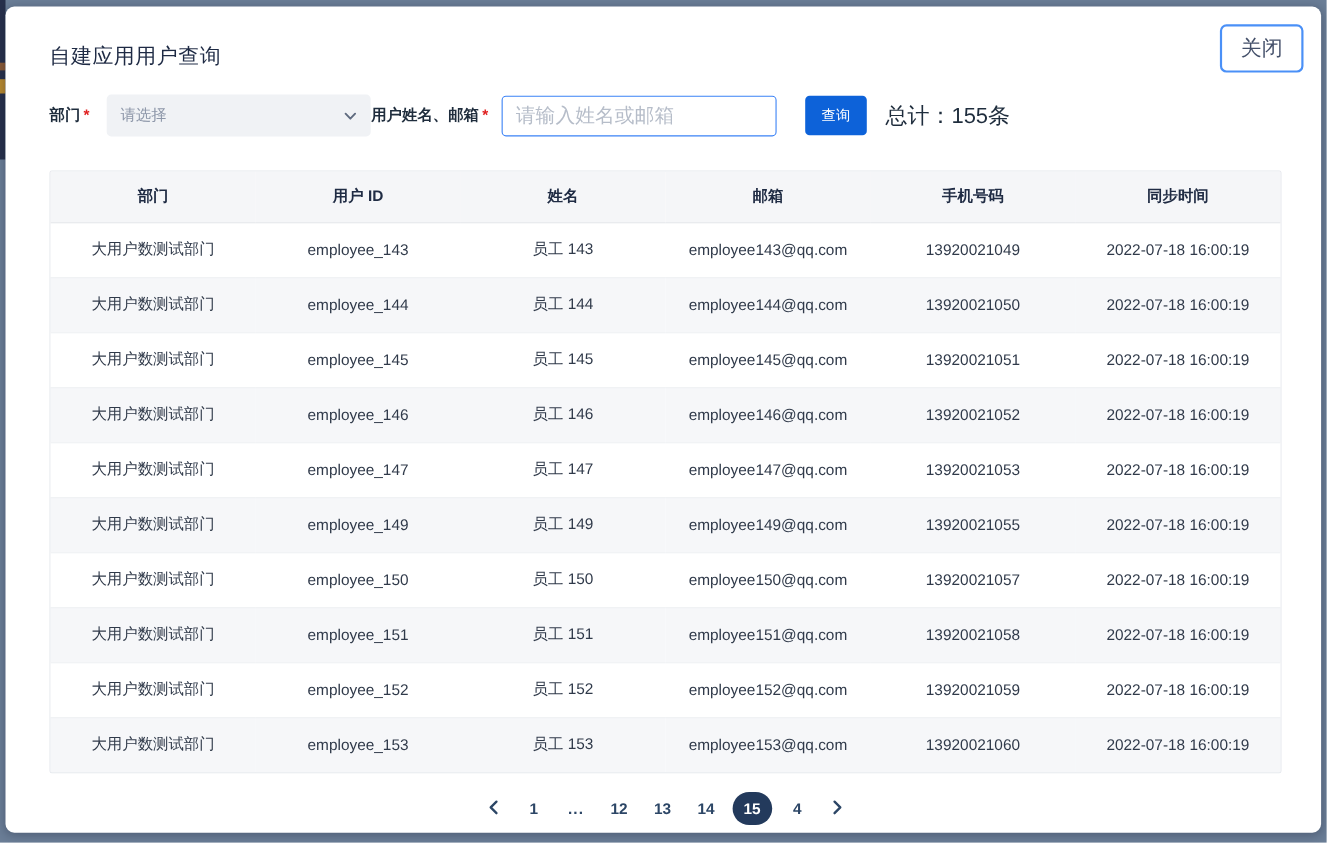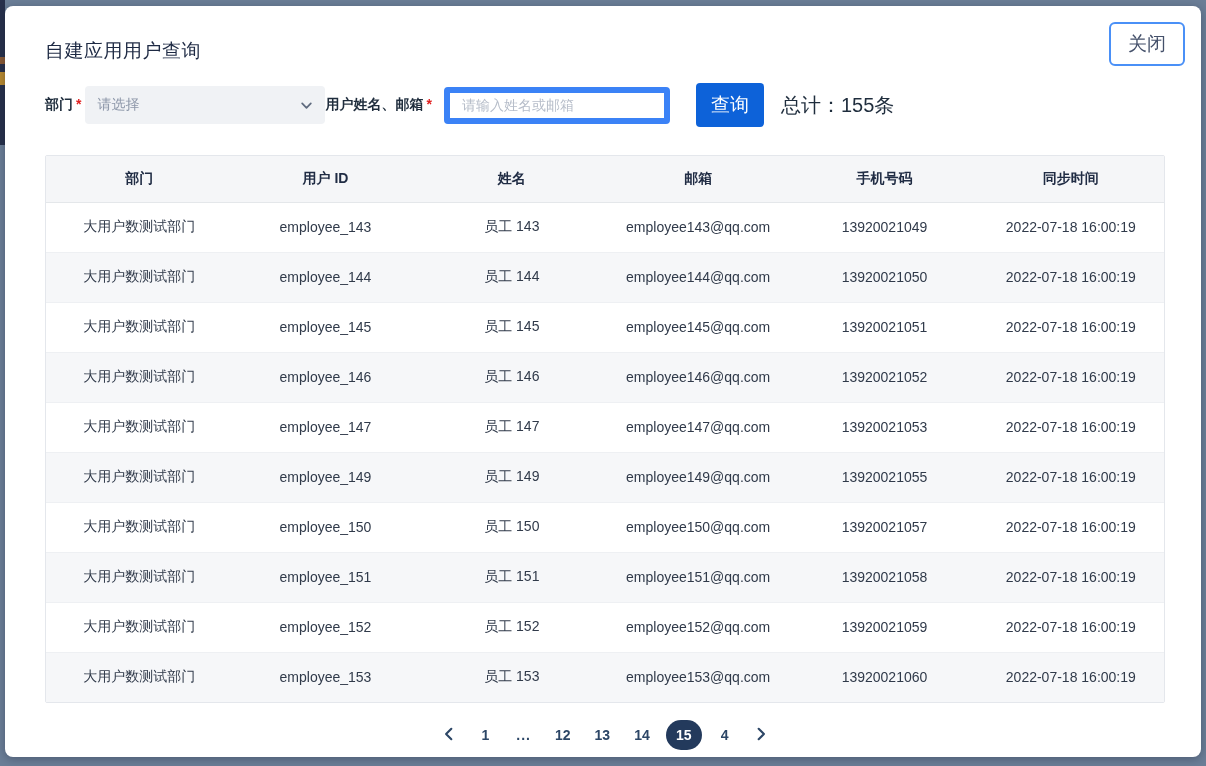--- a/index.html
+++ b/index.html
@@ -36,36 +36,36 @@
     background:#fff;border:2px solid var(--close-border);border-radius:6px;
     color:#44506a;font-size:19px;padding:7px 17px;cursor:pointer;
     font-family:inherit;
   }
 
   
   .filter-row{display:flex;align-items:center;margin-top:22px;height:38px;}
   .f-label{font-size:14px;font-weight:bold;color:var(--ink);white-space:nowrap;}
   .req{color:var(--asterisk);margin-left:3px;font-weight:bold;}
   .select{
-    margin-left:4px;width:240px;height:38px;background:#f0f2f5;border-radius:4px;
+    margin-left:16px;width:240px;height:38px;background:#f0f2f5;border-radius:4px;
     display:flex;align-items:center;justify-content:space-between;
     padding:0 12px;cursor:pointer;gap:21px;
   }
   .select .ph{font-size:14px;color:#8d97a9;}
   .select svg{display:block;}
   .f-label.second{}
   .text-input{
-    margin-left:12px;width:226px;height:37px;border:6px solid #3b82f6;border-radius:4px;
-    padding:0 12px;font-size:14px;color:#303a4a;background:#fff;outline:none;
+    margin-left:12px;width:250px;height:37px;border:1px solid #3b82f6;border-radius:4px;
+    padding:0 12px;font-size:18px;color:#303a4a;background:#fff;outline:none;
     font-family:inherit;
   }
   .text-input::placeholder{color:#b6bdc9;}
   .search-btn{
     margin-left:26px;background:var(--accent);color:#fff;border:none;border-radius:4px;
-    font-size:19px;padding:9px 15px;cursor:pointer;font-family:inherit;
+    font-size:13px;padding:9px 15px;cursor:pointer;font-family:inherit;
   }
   .total{margin-left:17px;font-size:20px;color:var(--ink);}
 
   
   .table-wrap{margin-top:31px;border:1px solid #e4e7ec;border-radius:2px;}
   table{width:100%;border-collapse:collapse;table-layout:fixed;}
   thead th{
     height:46px;background:#f5f6f8;font-size:14px;font-weight:bold;color:#202c44;
     text-align:center;border-bottom:1px solid #e4e7ea;
   }

